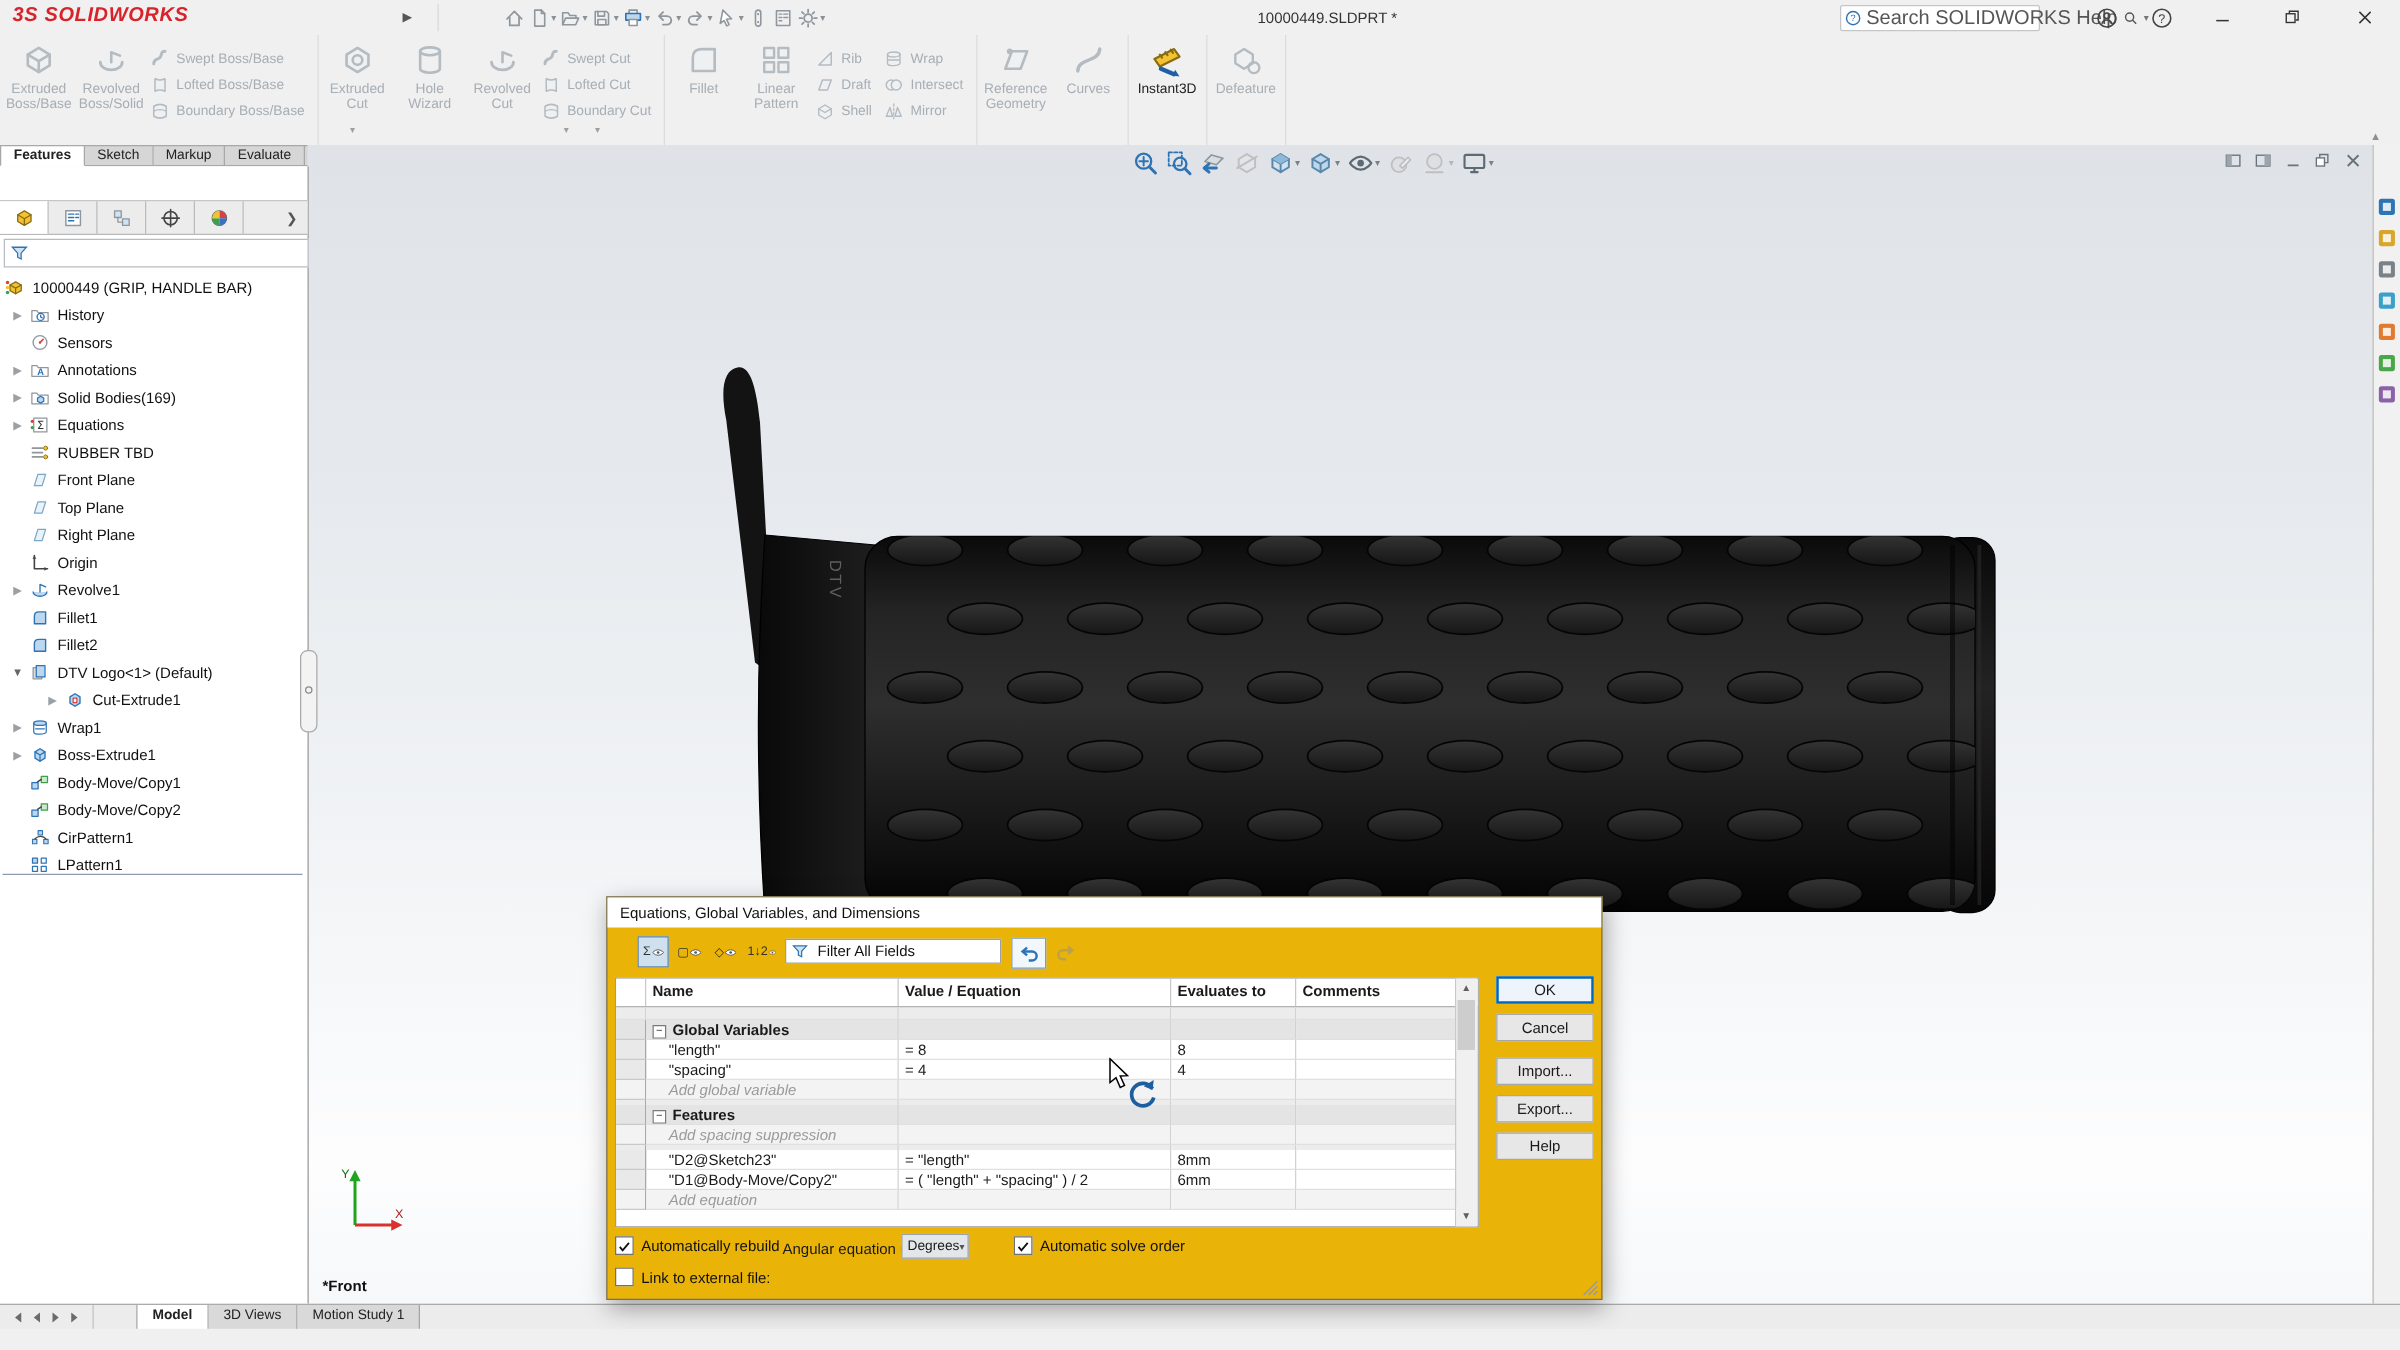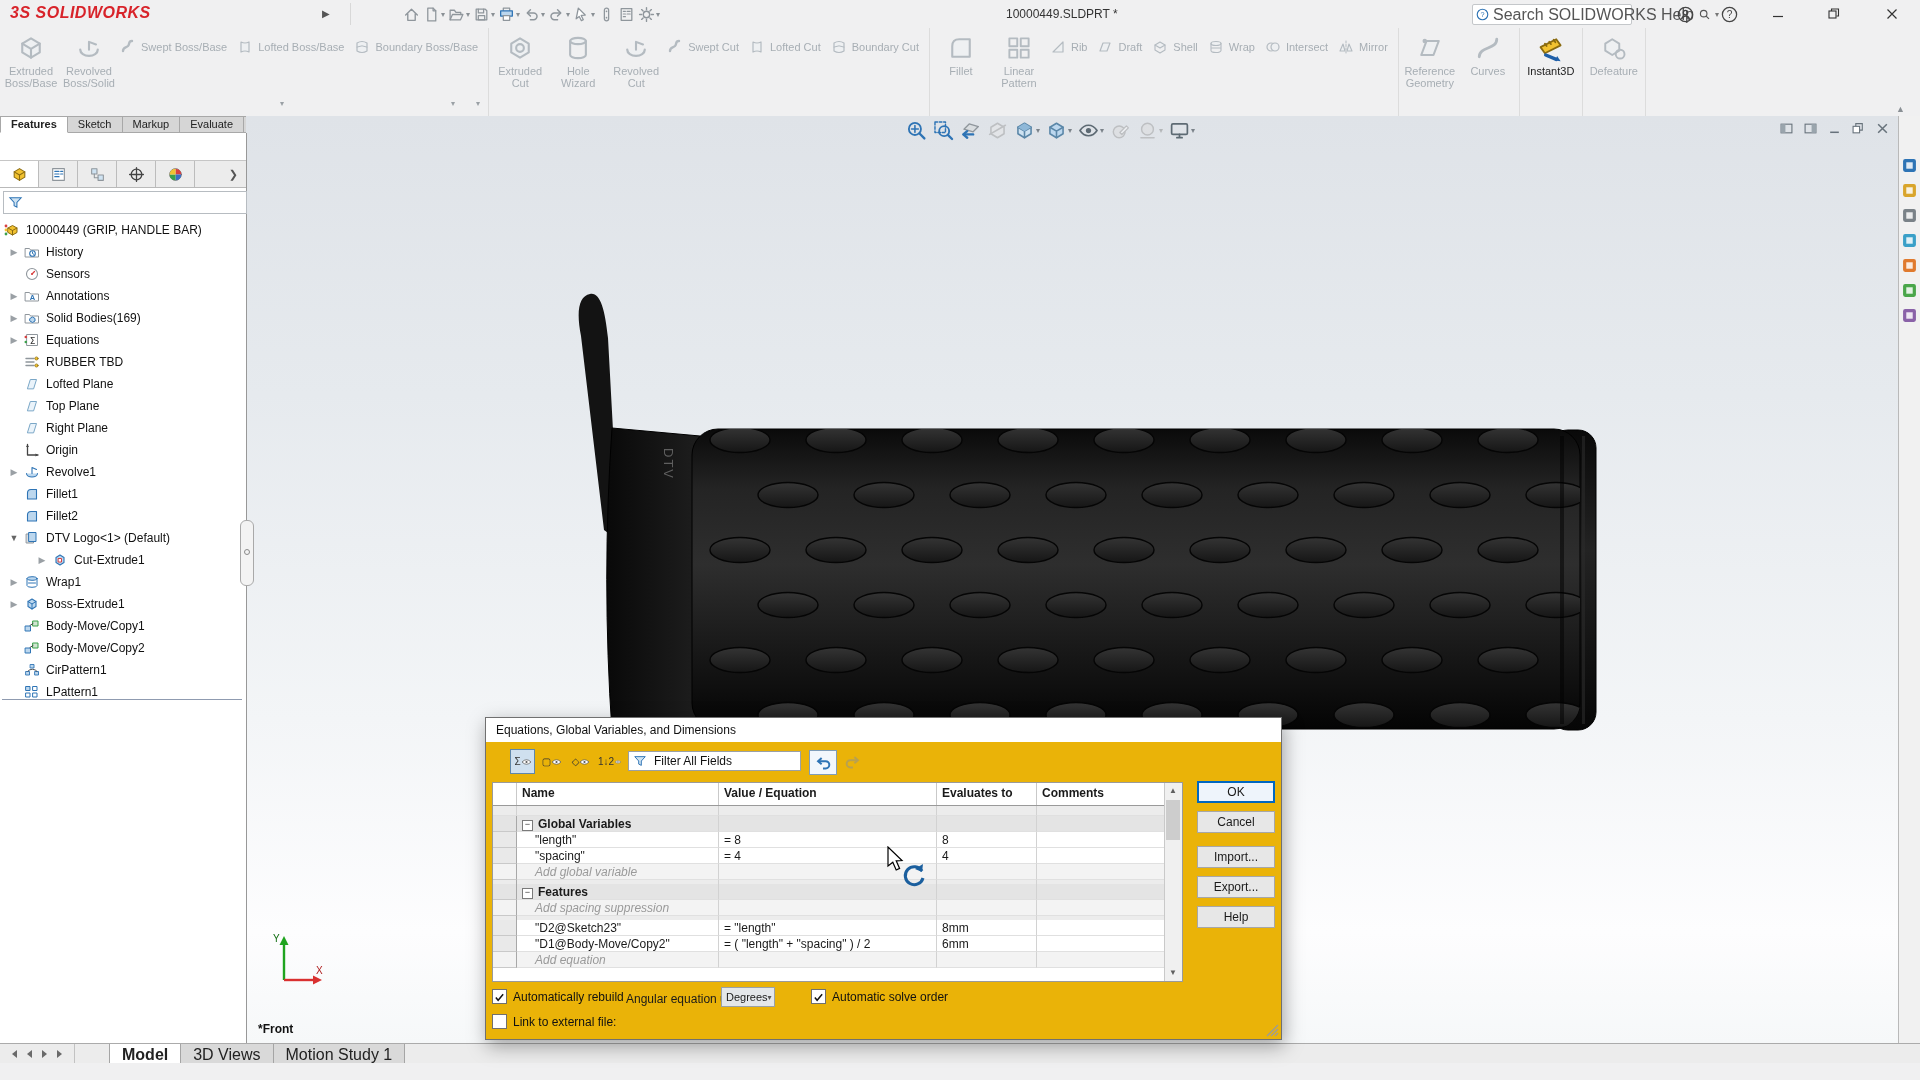--- a/index.html
+++ b/index.html
@@ -22,21 +22,21 @@
     display:flex;align-items:center;padding:0 3px;gap:4px;}
   .searchbox .ph{font-size:16px;color:#555;white-space:nowrap;}
   .tb-ctrl{top:0;height:28px;display:flex;align-items:center;justify-content:center;}
 
   
   .ribbon{left:0;top:28px;width:1920px;height:88px;background:#f0f0f1;border-bottom:1px solid #c9c9c9;display:flex;}
   .rgroup{display:flex;padding:2px 2px 0 2px;border-right:1px solid #dcdcdc;height:86px;}
   .rb-big{display:flex;flex-direction:column;align-items:center;width:58px;padding-top:4px;}
   .rb-big .lbl{font-size:11px;line-height:12px;text-align:center;margin-top:3px;color:#a7aeb4;}
   .rb-big.en .lbl{color:#222;}
-  .rb-stack{display:flex;flex-direction:row;justify-content:flex-start;padding-top:6px;}
+  .rb-stack{display:flex;flex-direction:column;justify-content:flex-start;padding-top:6px;}
   .rb-sm{display:flex;align-items:center;height:21px;gap:5px;padding:0 8px 0 2px;}
   .rb-sm .lbl{font-size:11px;color:#a7aeb4;white-space:nowrap;}
   .rib-caret{color:#9aa0a5;font-size:8px;}
   .rib-collapse{left:1896px;top:104px;color:#8a9095;font-size:9px;}
 
   
   .cmdtabs{left:0;top:116px;height:17px;display:flex;}
   .ctab{font-size:11px;padding:1px 10px 0 10px;background:#d6d6d6;border:1px solid #a8a8a8;border-left:none;color:#222;}
   .ctab:first-child{border-left:1px solid #a8a8a8;}
   .ctab.active{background:#fff;font-weight:bold;border-bottom-color:#fff;}
@@ -108,21 +108,21 @@
   .chk{display:flex;align-items:center;gap:6px;font-size:12px;color:#111;}
   .box{width:13px;height:13px;border:1px solid #707070;background:#fff;display:flex;align-items:center;justify-content:center;}
   .box svg{margin-top:1px;}
   .combo{left:235px;top:269px;width:54px;height:20px;background:#e4e7ea;border:1px solid #99a1a8;font-size:11px;
     display:flex;align-items:center;justify-content:space-between;padding:0 4px;box-sizing:border-box;}
   .grip{right:2px;bottom:2px;width:13px;height:13px;}
 
   
   .doctabs{left:0;top:1043px;width:1920px;height:19px;background:#ececec;border-top:1px solid #ababab;display:flex;align-items:stretch;}
   .navarrows{display:flex;align-items:center;gap:6px;padding:0 8px;border-right:1px solid #c2c2c2;}
-  .dtab{font-size:16px;padding:2px 12px 0 12px;background:#d9d9d9;border-right:1px solid #a5a5a5;color:#222;}
+  .dtab{font-size:11px;padding:2px 12px 0 12px;background:#d9d9d9;border-right:1px solid #a5a5a5;color:#222;}
   .dtab.first{border-left:1px solid #a5a5a5;margin-left:34px;}
   .dtab.active{background:#fff;font-weight:bold;}
   .statusbar{left:0;top:1062px;width:1920px;height:18px;background:#f0f0f1;border-top:1px solid #d3d3d3;font-size:11px;color:#333;}
   .status-left{left:5px;top:2px;}
   .status-div{top:1px;width:1px;height:15px;background:#c9c9c9;}
   .units{left:1798px;top:2px;color:#555;}
 
   .cursor{z-index:60;}
 </style>
 </head>
@@ -824,21 +824,21 @@
           </span>
           <span>RUBBER TBD</span>
         </div>
         <div class="trow" style="padding-left: 4px;">
           <span class="arrow"></span>
           <span class="ticon">
             <svg viewBox="0 0 16 16" width="16" height="16" fill="none" stroke-linecap="round" stroke-linejoin="round">
               <path d="M3.5 12.5l2.8-9h6.2l-2.8 9z" fill="#eaf3fa" stroke="#7aa7c7" stroke-width="1"></path>
             </svg>
           </span>
-          <span>Lofted Plane</span>
+          <span>Front Plane</span>
         </div>
         <div class="trow" style="padding-left: 4px;">
           <span class="arrow"></span>
           <span class="ticon">
             <svg viewBox="0 0 16 16" width="16" height="16" fill="none" stroke-linecap="round" stroke-linejoin="round">
               <path d="M3.5 12.5l2.8-9h6.2l-2.8 9z" fill="#eaf3fa" stroke="#7aa7c7" stroke-width="1"></path>
             </svg>
           </span>
           <span>Top Plane</span>
         </div>

